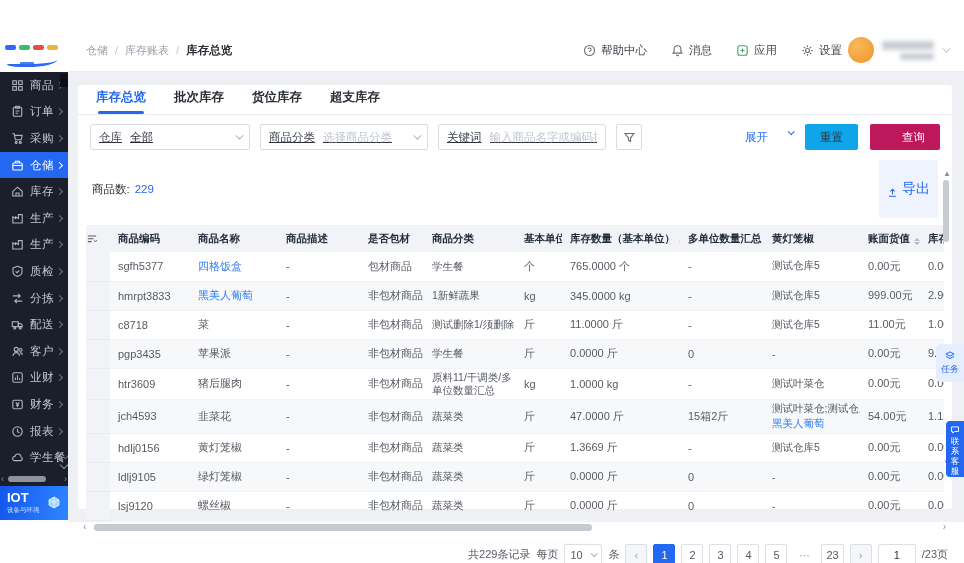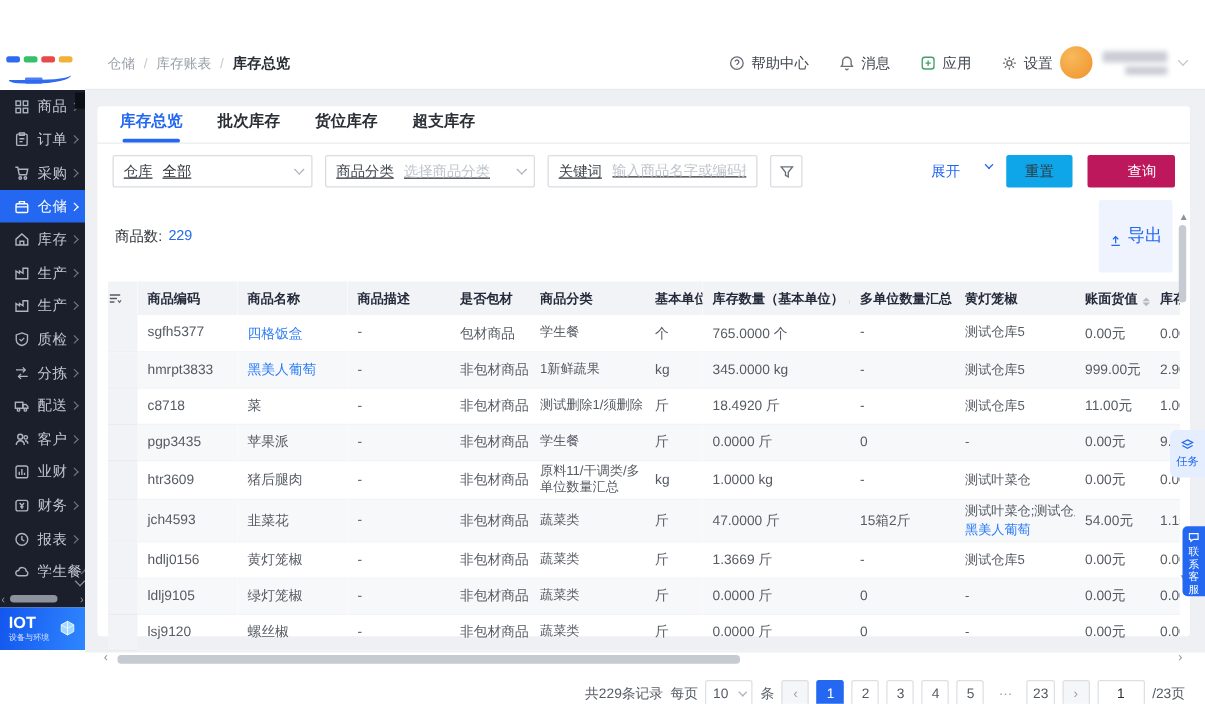--- a/index.html
+++ b/index.html
@@ -501,21 +501,21 @@
                 <td>2.90元</td>
               </tr>
               <tr>
                 <td class="col-fixed"></td>
                 <td>c8718</td>
                 <td><span>菜</span></td>
                 <td>-</td>
                 <td>非包材商品</td>
                 <td class="wrapcell">测试删除1/须删除</td>
                 <td>斤</td>
-                <td>18.4920 斤</td>
+                <td>11.0000 斤</td>
                 <td>-</td>
                 <td><span class="dist-line">测试仓库5</span></td>
                 <td>11.00元</td>
                 <td>1.00元</td>
               </tr>
               <tr>
                 <td class="col-fixed"></td>
                 <td>pgp3435</td>
                 <td><span>苹果派</span></td>
                 <td>-</td>

